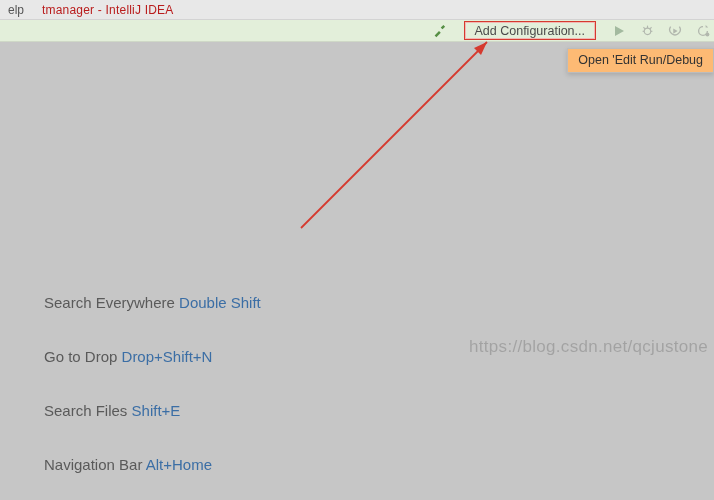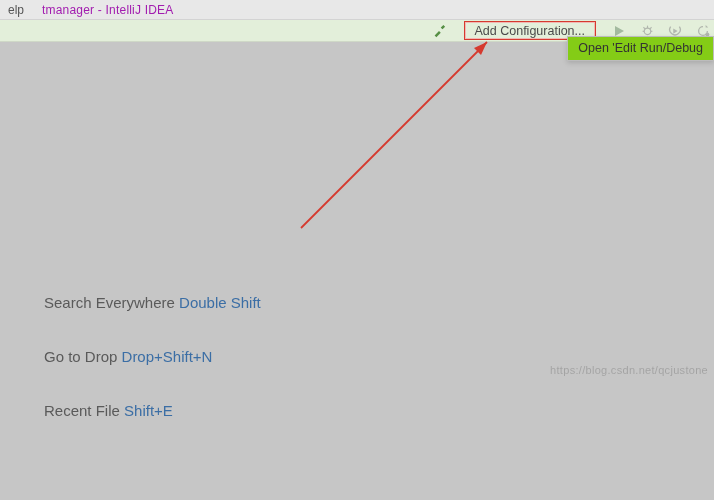--- a/index.html
+++ b/index.html
@@ -17,21 +17,21 @@
   .menubar {
     height: 20px;
     background: #e8e8e8;
     border-bottom: 1px solid #d3d3d3;
     display: flex; align-items: center;
     padding-left: 2px;
     font-size: 12px;
     color: #555;
   }
   .menubar .menu-item { padding: 0 6px; cursor: default; }
-  .menubar .title { padding-left: 12px; color: #a21caf; letter-spacing: .2px; }
+  .menubar .title { padding-left: 12px; color: #b91c1c; letter-spacing: .2px; }
 
   
   .toolbar {
     height: 22px;
     background: #e3efda;
     border-bottom: 1px solid #cfd8c7;
     display: flex; align-items: center;
     justify-content: flex-end;
     padding-right: 2px;
     gap: 10px;
@@ -51,22 +51,22 @@
     font-size: 12.5px;
     display:flex; align-items:center;
     cursor: pointer;
   }
   .toolbar .ico { opacity: .55; cursor: pointer; }
   .toolbar .hammer { opacity: .95; margin-right: 2px; }
 
   
   .tooltip {
     position: absolute;
-    top: 36px; right: 0;
-    background: #84cc16;
+    top: 48px; right: 0;
+    background: #fdba74;
     border: 1px solid #bcbcbc;
     box-shadow: 0 2px 5px rgba(0,0,0,.15);
     padding: 4px 10px 5px 10px;
     font-size: 12.5px;
     color: #333;
     white-space: nowrap;
     overflow: hidden;
   }
 
   
@@ -82,22 +82,22 @@
 
   
   .arrow-svg {
     position: absolute; top: 0; left: 0;
     width: 714px; height: 500px;
     pointer-events: none;
   }
 
   .watermark {
     position: absolute;
-    right: 6px; bottom: 0;
-    font-size: 11px;
+    right: 6px; bottom: 19px;
+    font-size: 17px;
     color: rgba(0,0,0,.18);
     letter-spacing: .3px;
   }
 </style>
 </head>
 <body>
 
 <div class="root">
 
   <div class="menubar">
@@ -152,21 +152,24 @@
   </div>
 
   <div class="tips">
     <div class="tip-row">
       <span>Search Everywhere </span><span class="shortcut">Double Shift</span>
     </div>
     <div class="tip-row">
       <span>Go to Drop </span><span class="shortcut">Drop+Shift+N</span>
     </div>
     <div class="tip-row">
-      <span>Recent File </span><span class="shortcut">Shift+E</span>
+      <span>Search Files </span><span class="shortcut">Shift+E</span>
+    </div>
+    <div class="tip-row">
+      <span>Navigation Bar </span><span class="shortcut">Alt+Home</span>
     </div>
   </div>
 
   <svg class="arrow-svg">
     <line x1="301" y1="228" x2="487" y2="42" stroke="#d53a2f" stroke-width="1.8"></line>
     <polygon points="487,42 474,48 481,55" fill="#d53a2f"></polygon>
   </svg>
 
   <div class="watermark">https://blog.csdn.net/qcjustone</div>
 </div>

